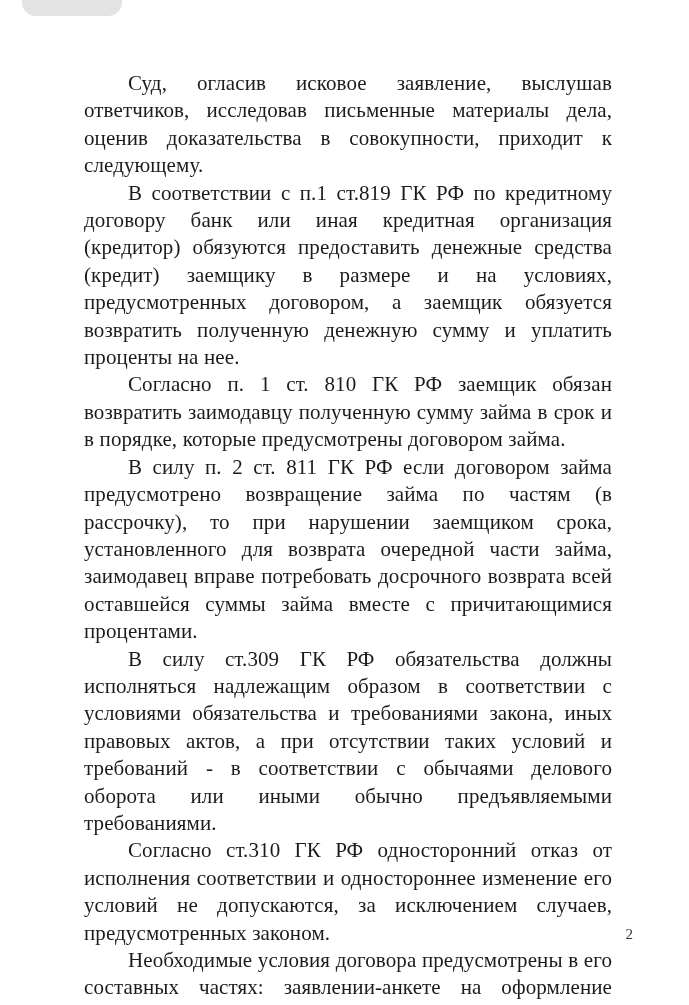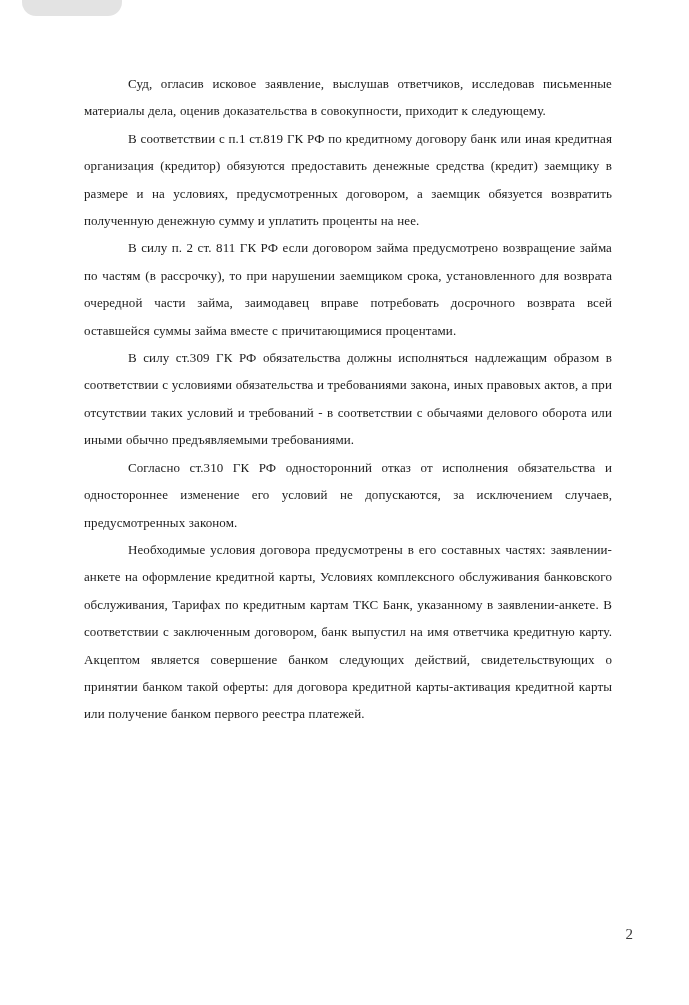--- a/index.html
+++ b/index.html
@@ -36,21 +36,21 @@
     position: absolute;
     left: 84px;
     top: 70px;
     width: 528px;
   }
   p.para {
     margin: 0 0 0 0;
     text-indent: 44px;
     text-align: justify;
     text-justify: inter-word;
-    font-size: 13px;
+    font-size: 21px;
     line-height: 27.4px;
     letter-spacing: .1px;
     word-spacing: .2px;
     hyphens: none;
   }
   
   .redacted {
     color: rgba(60, 60, 60, 0.17);
     filter: blur(0.45px);
     -webkit-user-select: none;
@@ -78,27 +78,28 @@
 <div class="page">
 
   <div class="scan-artifact"></div>
 
   <div class="doc-body">
 
     <p class="para">Суд, огласив исковое заявление, выслушав ответчиков, исследовав письменные материалы дела, оценив доказательства в совокупности, приходит к следующему.</p>
 
     <p class="para">В соответствии с п.1 ст.819 ГК РФ по кредитному договору банк или иная кредитная организация (кредитор) обязуются предоставить денежные средства (кредит) заемщику в размере и на условиях, предусмотренных договором, а заемщик обязуется возвратить полученную денежную сумму и уплатить проценты на нее.</p>
 
+    <p class="para">Согласно п. 1 ст. 810 ГК РФ заемщик обязан возвратить заимодавцу полученную сумму займа в срок и в порядке, которые предусмотрены договором займа.</p>
 
     <p class="para">В силу п. 2 ст. 811 ГК РФ если договором займа предусмотрено возвращение займа по частям (в рассрочку), то при нарушении заемщиком срока, установленного для возврата очередной части займа, заимодавец вправе потребовать досрочного возврата всей оставшейся суммы займа вместе с причитающимися процентами.</p>
 
 
     <p class="para">В силу ст.309 ГК РФ обязательства должны исполняться надлежащим образом в соответствии с условиями обязательства и требованиями закона, иных правовых актов, а при отсутствии таких условий и требований - в соответствии с обычаями делового оборота или иными обычно предъявляемыми требованиями.</p>
 
-    <p class="para">Согласно ст.310 ГК РФ односторонний отказ от исполнения обязательства и одностороннее изменение его условий не допускаются, за исключением случаев, предусмотренных законом.</p>
+    <p class="para">Согласно ст.310 ГК РФ односторонний отказ от исполнения соответствии и одностороннее изменение его условий не допускаются, за исключением случаев, предусмотренных законом.</p>
 
 
     <p class="para">Необходимые условия договора предусмотрены в его составных частях: заявлении-анкете на оформление кредитной карты, Условиях комплексного обслуживания банковского обслуживания, Тарифах по кредитным картам ТКС Банк, указанному в заявлении-анкете. В соответствии с заключенным договором, банк выпустил на имя ответчика кредитную карту. Акцептом является совершение банком следующих действий, свидетельствующих о принятии банком такой оферты: для договора кредитной карты-активация кредитной карты или получение банком первого реестра платежей.</p>
 
   </div>
 
   <div class="page-number">2</div>
 
 </div>
 

